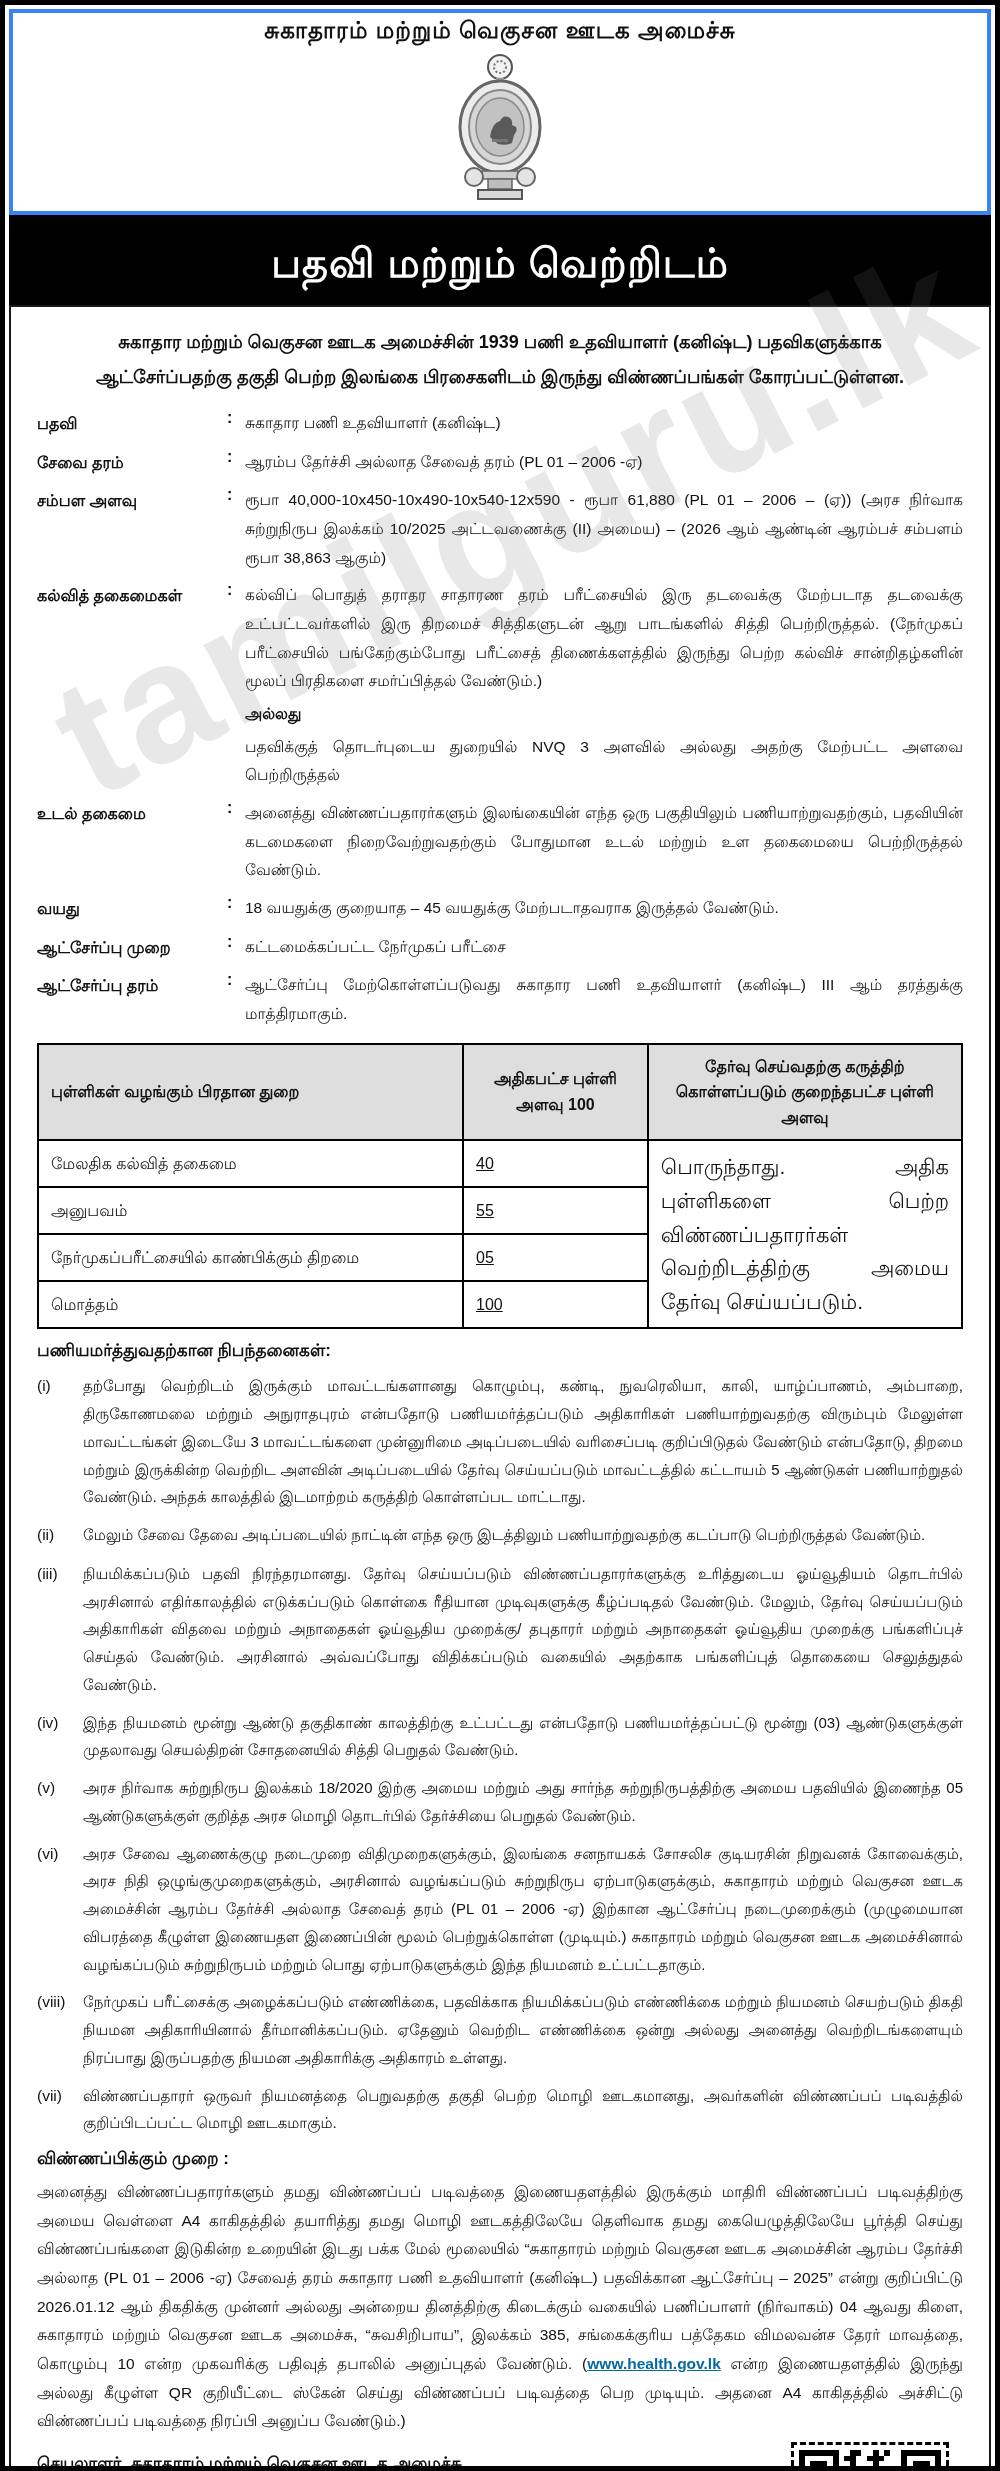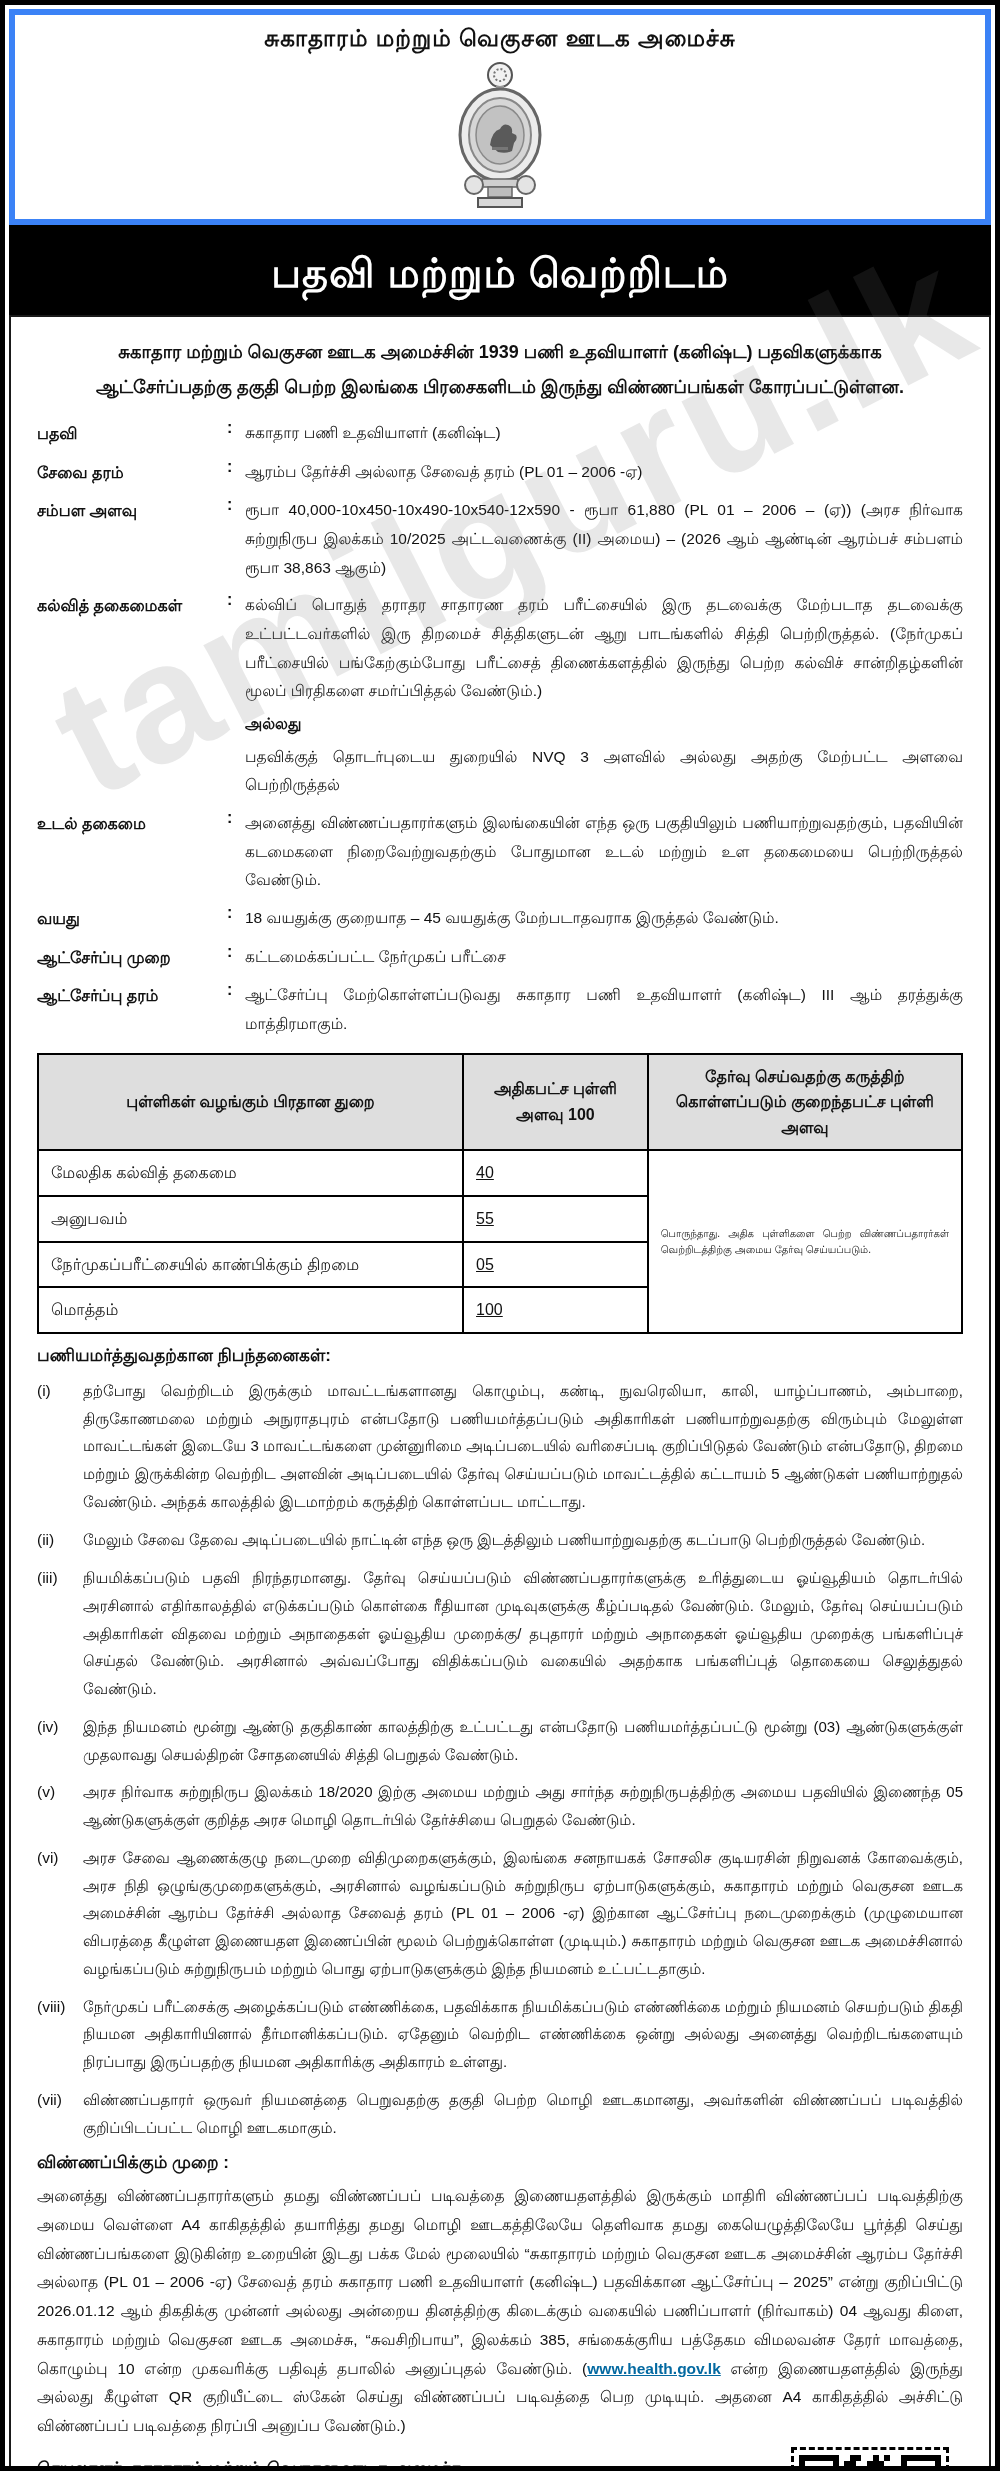--- a/index.html
+++ b/index.html
@@ -7,21 +7,21 @@
     width:1000px;height:2471px;box-sizing:border-box;position:relative;
     background:#fff;border:5px solid #000;padding:4px;overflow:hidden;
     font-family:"Liberation Sans",sans-serif;color:#111;
   }
   .watermark{
     position:absolute;top:430px;left:10px;width:960px;z-index:5;
     font-size:168px;font-weight:bold;color:rgba(110,110,110,0.16);
     transform:rotate(-27deg);transform-origin:center;white-space:nowrap;
     pointer-events:none;letter-spacing:4px;
   }
-  .header-box{border:6px solid #3b82f6;text-align:center;padding:10px 0 6px 0;}
+  .header-box{border:4px solid #3b82f6;text-align:center;padding:4px 0 6px 0;}
   .ministry-title{font-size:23px;font-weight:bold;letter-spacing:1px;}
   .emblem{margin:6px auto 2px auto;width:96px;height:150px;}
   .banner{
     background:#000;color:#fff;text-align:center;
     font-size:40px;font-weight:bold;padding:26px 0 13px 0;letter-spacing:1px;
   }
   .content-box{border:2px solid #1a1a1a;padding:14px 26px 10px 26px;position:relative;}
   .intro{
     font-weight:bold;text-align:center;font-size:18px;line-height:1.95;
     margin:4px 30px 14px 30px;
@@ -31,26 +31,26 @@
   .field .col{font-weight:bold;}
   .field .val{font-size:15.5px;line-height:1.85;text-align:justify;}
   .or-line{font-weight:bold;margin:4px 0;}
   table.marks{
     width:100%;border-collapse:collapse;margin:14px 0 12px 0;
     border:2px solid #000;font-size:16px;
   }
   table.marks th,table.marks td{border:2px solid #000;padding:9px 12px;}
   table.marks th{background:#dedede;font-weight:bold;line-height:1.6;}
   table.marks td{line-height:1.6;}
-  .c-cat{width:46%;text-align:center;}
+  .c-cat{width:46%;text-align:left;}
   .c-max{width:20%;text-align:center;}
   .c-min{width:34%;text-align:center;}
   td.cat{text-align:left;}
   td.num{text-align:left;text-decoration:underline;}
-  td.note{text-align:justify;vertical-align:middle;line-height:1.9;font-size:10px;border-radius:10px;}
+  td.note{text-align:justify;vertical-align:middle;line-height:1.9;font-size:21px;border-radius:10px;}
   .sec-heading{font-weight:bold;font-size:17px;margin:12px 0 8px 0;}
   .cond{display:grid;grid-template-columns:46px 1fr;margin:10px 0;}
   .cond .num{font-size:15.5px;line-height:1.85;}
   .cond .txt{font-size:15px;line-height:1.85;text-align:justify;}
   .apply-para{font-size:15.5px;line-height:1.85;text-align:justify;margin:6px 0 12px 0;}
   .link{font-weight:bold;text-decoration:underline;color:#0369a1;cursor:pointer;}
   .footer{position:relative;margin-top:10px;min-height:158px;}
   .footer-lines{font-weight:bold;font-size:17px;line-height:1.9;}
   .qr-box{
     position:absolute;right:14px;top:-6px;width:142px;height:142px;

